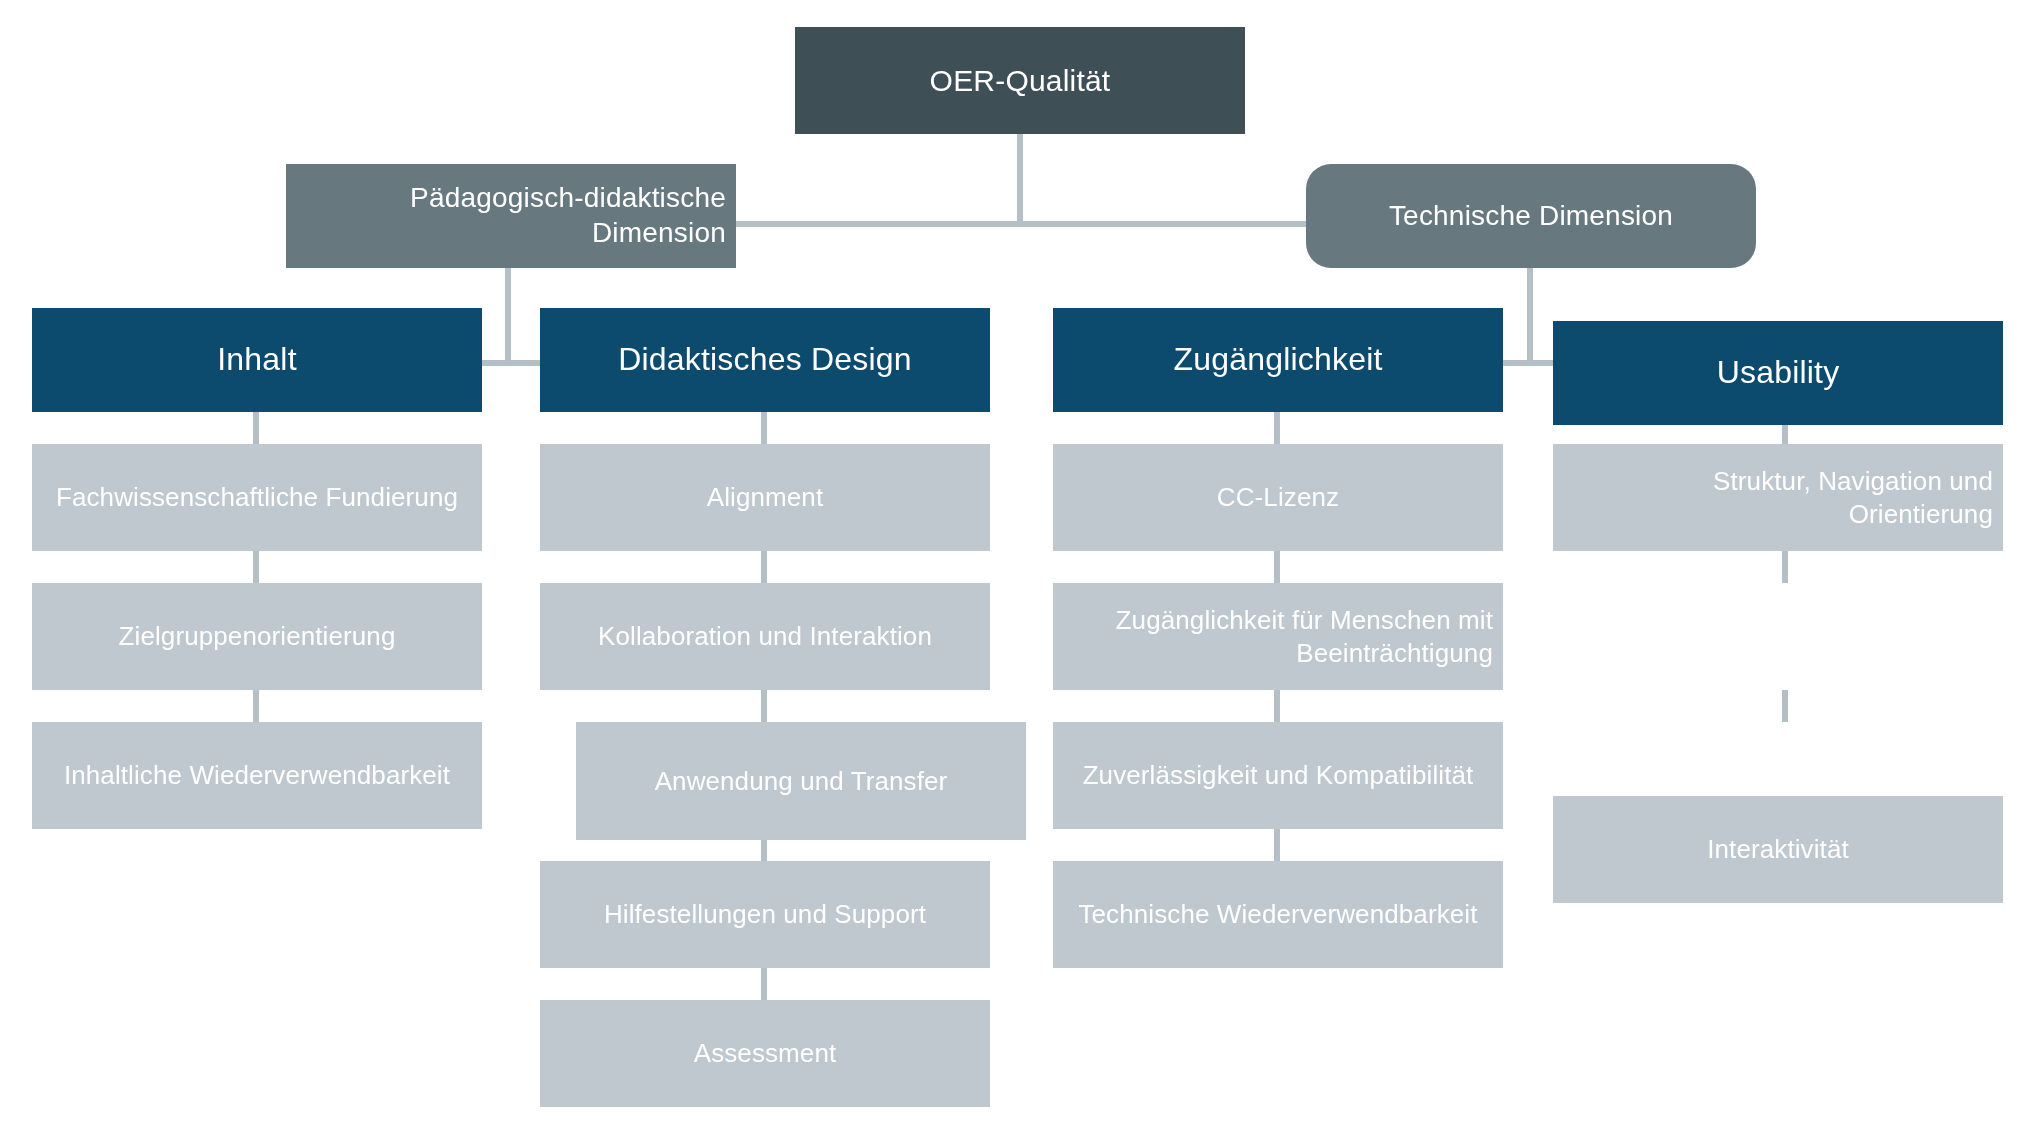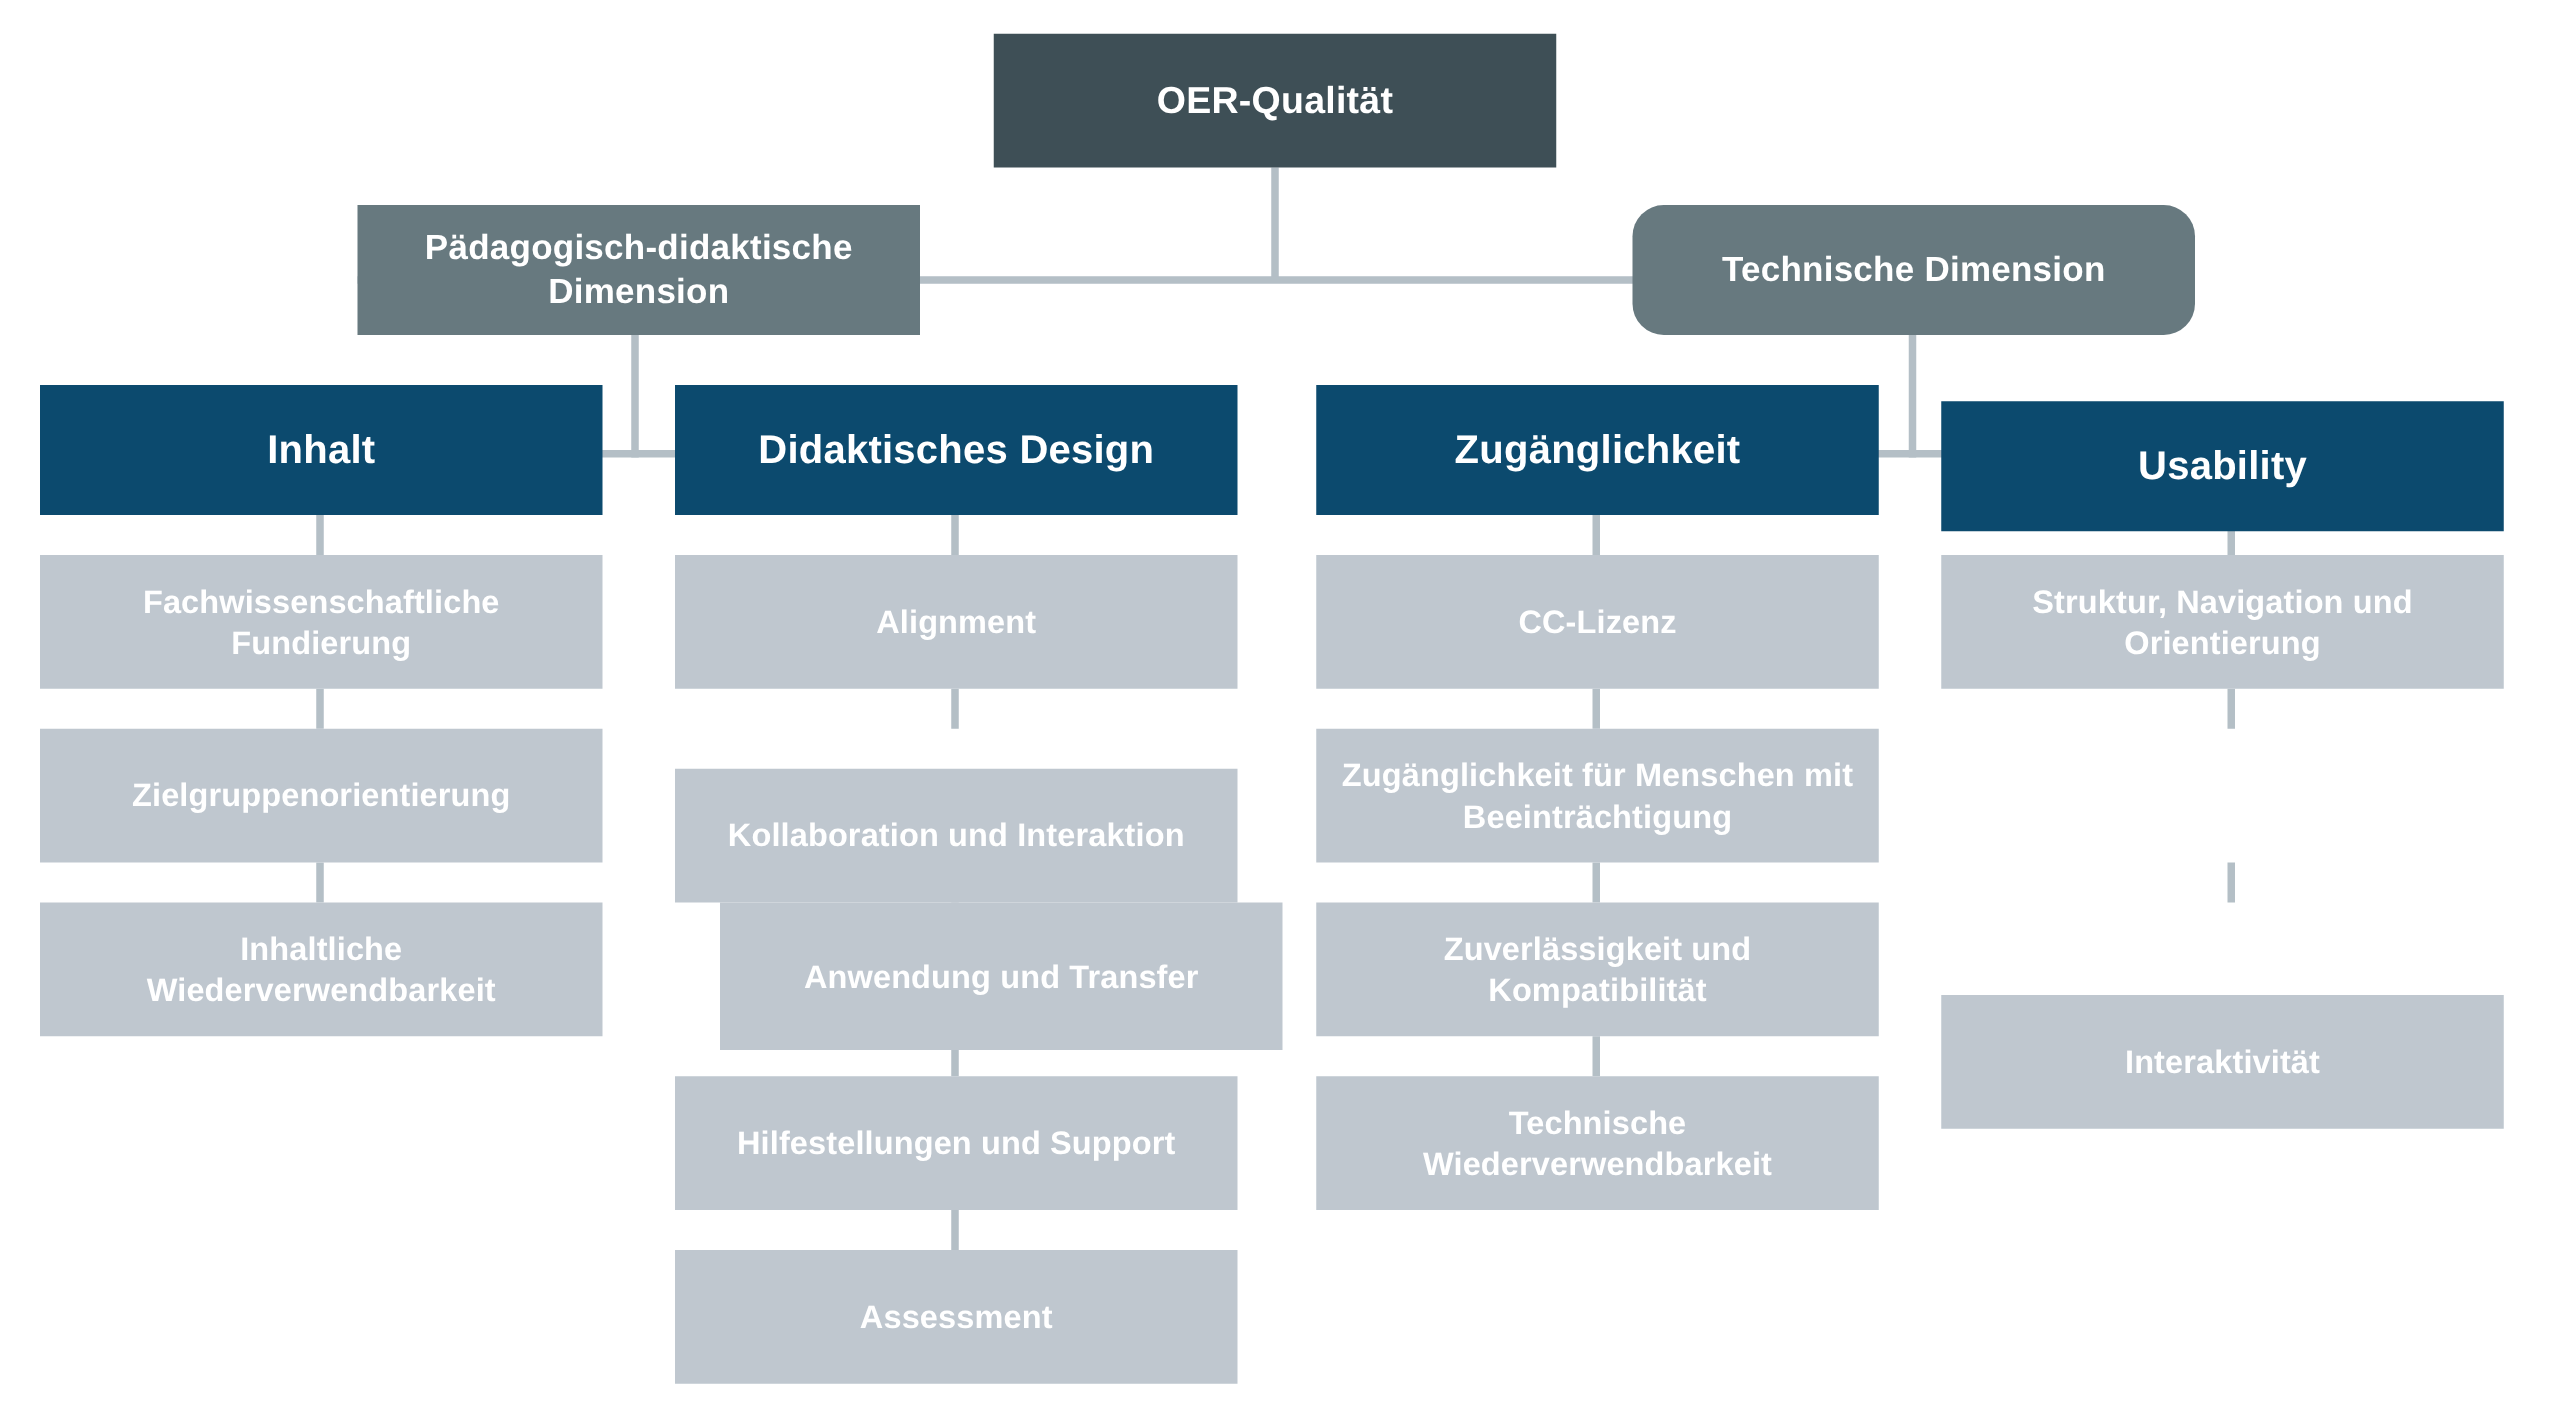--- a/index.html
+++ b/index.html
@@ -17,25 +17,25 @@
     height: 1132px;
     background: #ffffff;
     overflow: hidden;
   }
   .node {
     position: absolute;
     box-sizing: border-box;
     display: flex;
     align-items: center;
     justify-content: center;
-    text-align: center;
+    text-align: right;
     color: #ffffff;
-    font-weight: bold;
+    font-weight: normal;
     line-height: 1.24;
-    padding: 4px 20px;
+    padding: 4px 10px;
     z-index: 3;
   }
   .tier-root {
     background: #3e4f56;
     font-size: 30px;
     letter-spacing: 0.2px;
   }
   .tier-dim {
     background: #67797f;
     font-size: 28px;
@@ -101,21 +101,21 @@
   <div class="node tier-cat" style="left:32px; top:308px; width:450px; height:104px;">Inhalt</div>
   <div class="node tier-cat" style="left:540px; top:308px; width:450px; height:104px;">Didaktisches Design</div>
   <div class="node tier-cat" style="left:1053px; top:308px; width:450px; height:104px;">Zugänglichkeit</div>
   <div class="node tier-cat" style="left:1553px; top:321px; width:450px; height:104px;">Usability</div>
 
   <div class="node tier-leaf" style="left:32px; top:444px; width:450px; height:107px;">Fachwissenschaftliche Fundierung</div>
   <div class="node tier-leaf" style="left:32px; top:583px; width:450px; height:107px;">Zielgruppenorientierung</div>
   <div class="node tier-leaf" style="left:32px; top:722px; width:450px; height:107px;">Inhaltliche Wiederverwendbarkeit</div>
 
   <div class="node tier-leaf" style="left:540px; top:444px; width:450px; height:107px;">Alignment</div>
-  <div class="node tier-leaf" style="left:540px; top:583px; width:450px; height:107px;margin-top:32px;">Kollaboration und Interaktion</div>
+  <div class="node tier-leaf" style="left:540px; top:583px; width:450px; height:107px;">Kollaboration und Interaktion</div>
   <div class="node tier-leaf" style="left:540px; top:722px; width:450px; height:118px;margin-left:36px;">Anwendung und Transfer</div>
   <div class="node tier-leaf" style="left:540px; top:861px; width:450px; height:107px;">Hilfestellungen und Support</div>
   <div class="node tier-leaf" style="left:540px; top:1000px; width:450px; height:107px;">Assessment</div>
 
   <div class="node tier-leaf" style="left:1053px; top:444px; width:450px; height:107px;">CC-Lizenz</div>
   <div class="node tier-leaf" style="left:1053px; top:583px; width:450px; height:107px;">Zugänglichkeit für Menschen mit Beeinträchtigung</div>
   <div class="node tier-leaf" style="left:1053px; top:722px; width:450px; height:107px;">Zuverlässigkeit und Kompatibilität</div>
   <div class="node tier-leaf" style="left:1053px; top:861px; width:450px; height:107px;">Technische Wiederverwendbarkeit</div>
 
   <div class="node tier-leaf" style="left:1553px; top:444px; width:450px; height:107px;">Struktur, Navigation und Orientierung</div>

